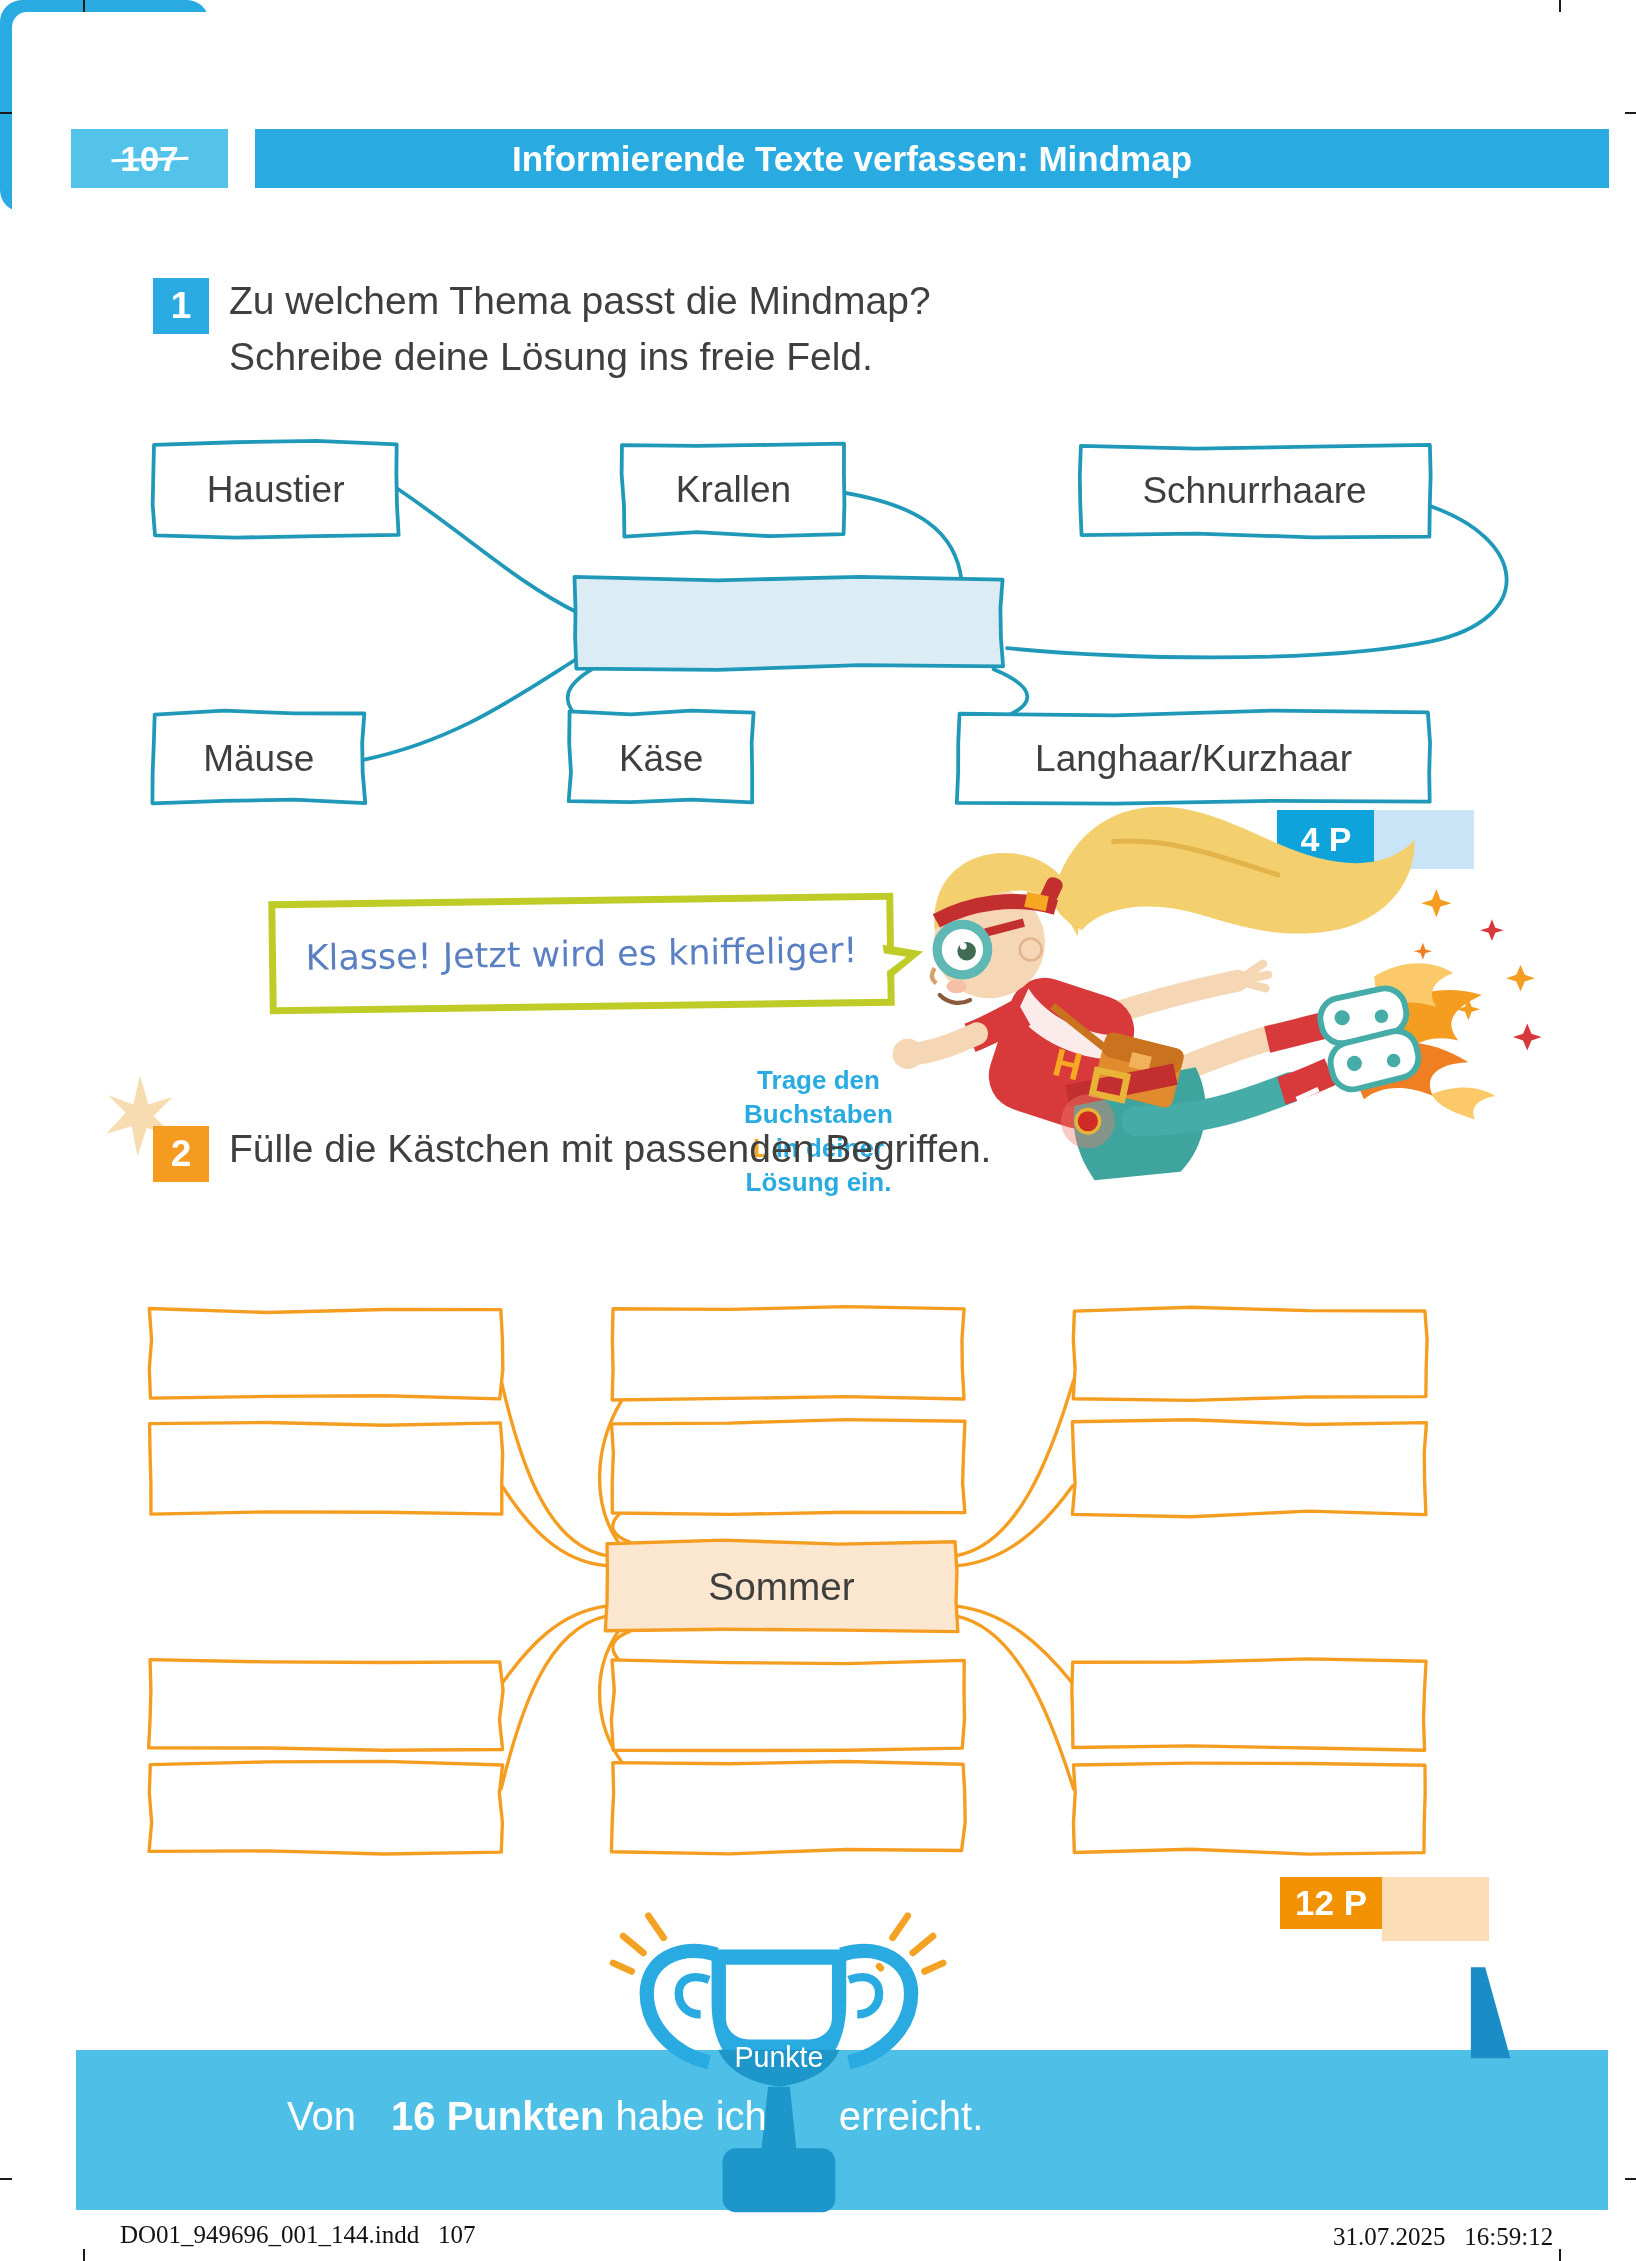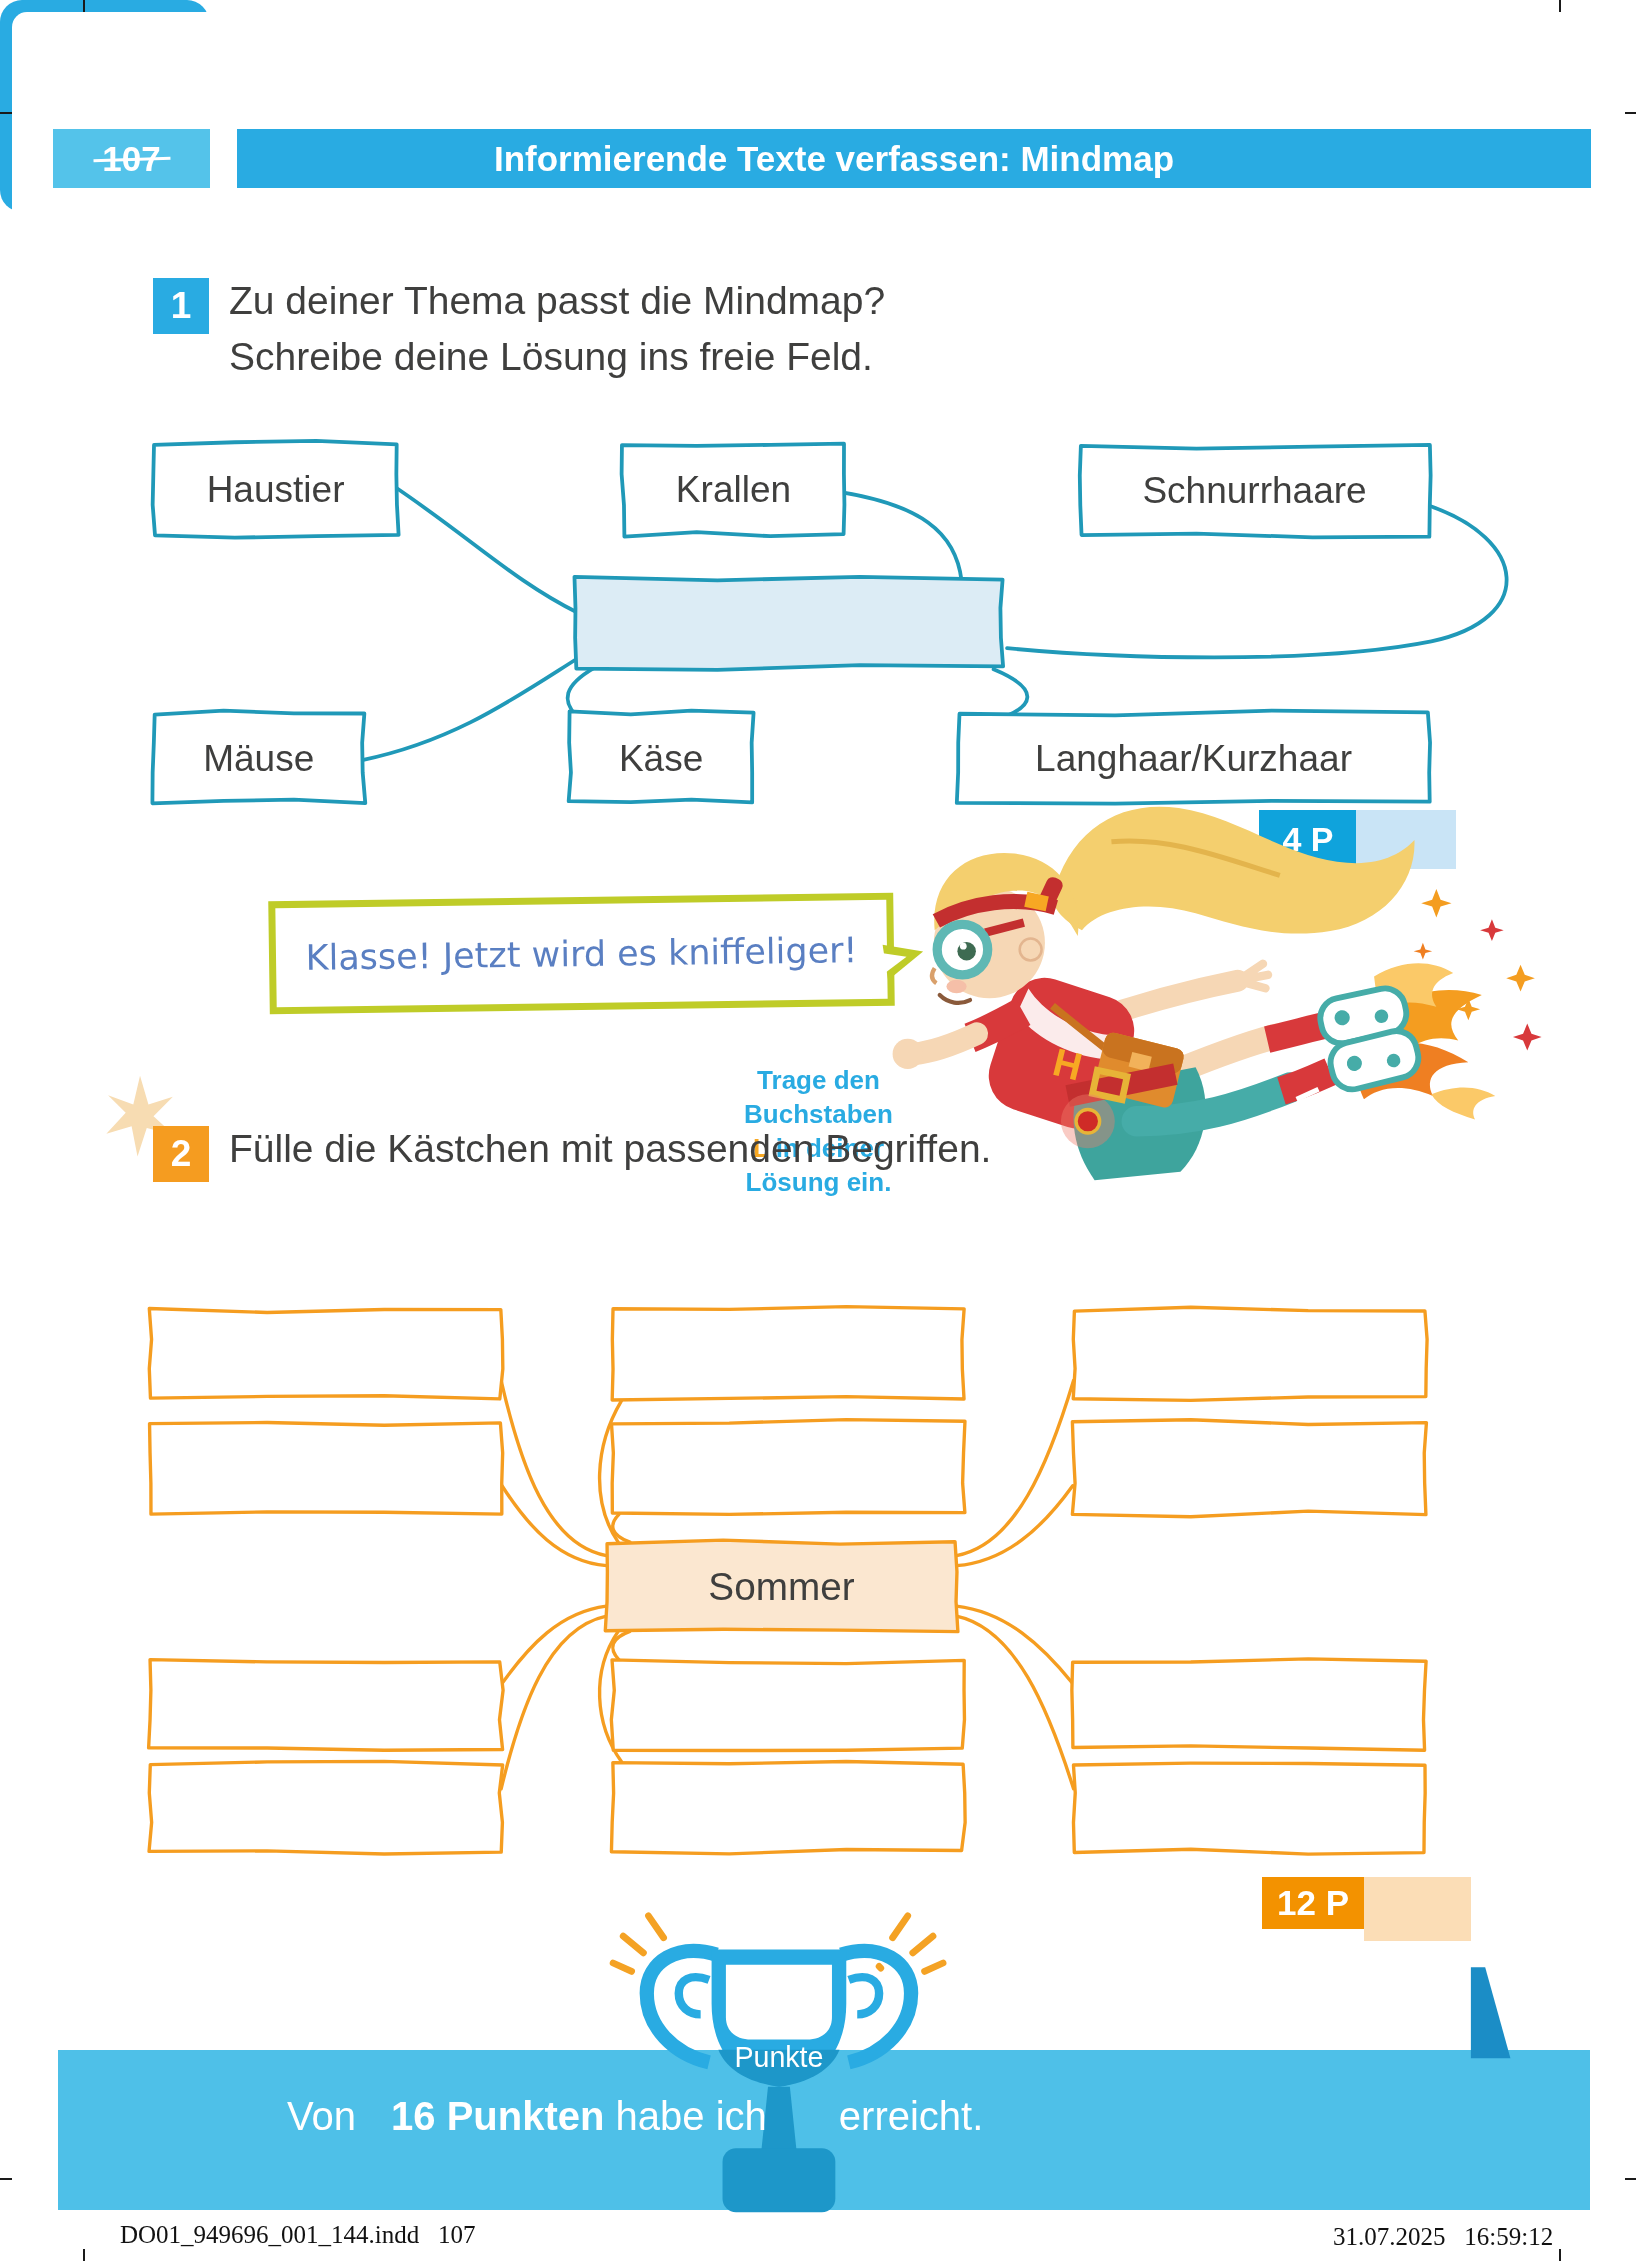--- a/index.html
+++ b/index.html
@@ -1,18 +1,18 @@
 <!DOCTYPE html>
 <html style="font-size:13.5px"><head>
 <meta charset="utf-8">
 <style>
   html,body{margin:0;padding:0;background:#fff;}
   .page{position:relative;width:1637px;height:2261px;background:#fff;
         font-family:"Liberation Sans",sans-serif;overflow:hidden;}
-  .blk{position:absolute;z-index:1;}
+  .blk{position:absolute;z-index:1;margin-left:18px;}
   #art{position:absolute;left:0;top:0;z-index:2;pointer-events:none;}
   .txt{position:absolute;z-index:3;}
   .crop{position:absolute;background:#1a1a1a;z-index:0;}
 
   
   .pagenum{left:53px;top:129px;width:157px;height:59px;background:#54C3EA;
            display:flex;align-items:center;justify-content:center;
            color:#fff;font-weight:bold;font-size:35px;}
   .pagenum .strike{position:absolute;left:50%;top:29px;width:77px;height:3.4px;
            background:#fff;transform:translateX(-50%) rotate(-2deg);}
@@ -256,21 +256,21 @@
         <path d="M1273.6,1689.0 L 1414.3,1686.6 L 1553.7,1692.2 L 1694.2,1690.0 L 1691.6,1726.0 L 1692.1,1762.0 L 1693.6,1799.4 L 1553.7,1795.2 L 1414.3,1801.8 L 1273.6,1799.1 L 1276.8,1762.0 L 1274.9,1726.0 Z" stroke="#F59D20" stroke-width="4" fill="#fff" stroke-linejoin="round"></path>
         <path d="M1273.9,1974.7 L 1414.3,1974.4 L 1553.7,1970.7 L 1693.8,1973.5 L 1691.9,2008.0 L 1690.7,2043.0 L 1692.0,2079.3 L 1553.7,2076.6 L 1414.3,2074.0 L 1274.2,2076.0 L 1273.9,2043.0 L 1273.0,2008.0 Z" stroke="#F59D20" stroke-width="4" fill="#fff" stroke-linejoin="round"></path>
         <path d="M1274.9,2096.8 L 1414.3,2094.6 L 1553.7,2095.0 L 1692.5,2097.0 L 1692.7,2130.0 L 1691.6,2165.0 L 1691.3,2200.8 L 1553.7,2202.6 L 1414.3,2196.8 L 1275.9,2200.7 L 1274.9,2165.0 L 1277.0,2130.0 Z" stroke="#F59D20" stroke-width="4" fill="#fff" stroke-linejoin="round"></path>
       </g>
   </svg>
 
   <div class="txt marker m1">
     <span>1</span>
   </div>
   <div class="txt tasktext t1">
-    <div>Zu deiner Thema passt die Mindmap?</div>
+    <div>Zu welchem Thema passt die Mindmap?</div>
     <div>Schreibe deine Lösung ins freie Feld.</div>
   </div>
 
   <div class="txt bubble">
     <span>Klasse! Jetzt wird es kniffeliger!</span>
     <span class="tail-o"></span>
     <span class="tail-i"></span>
   </div>
 
   <div class="txt marker m2">

